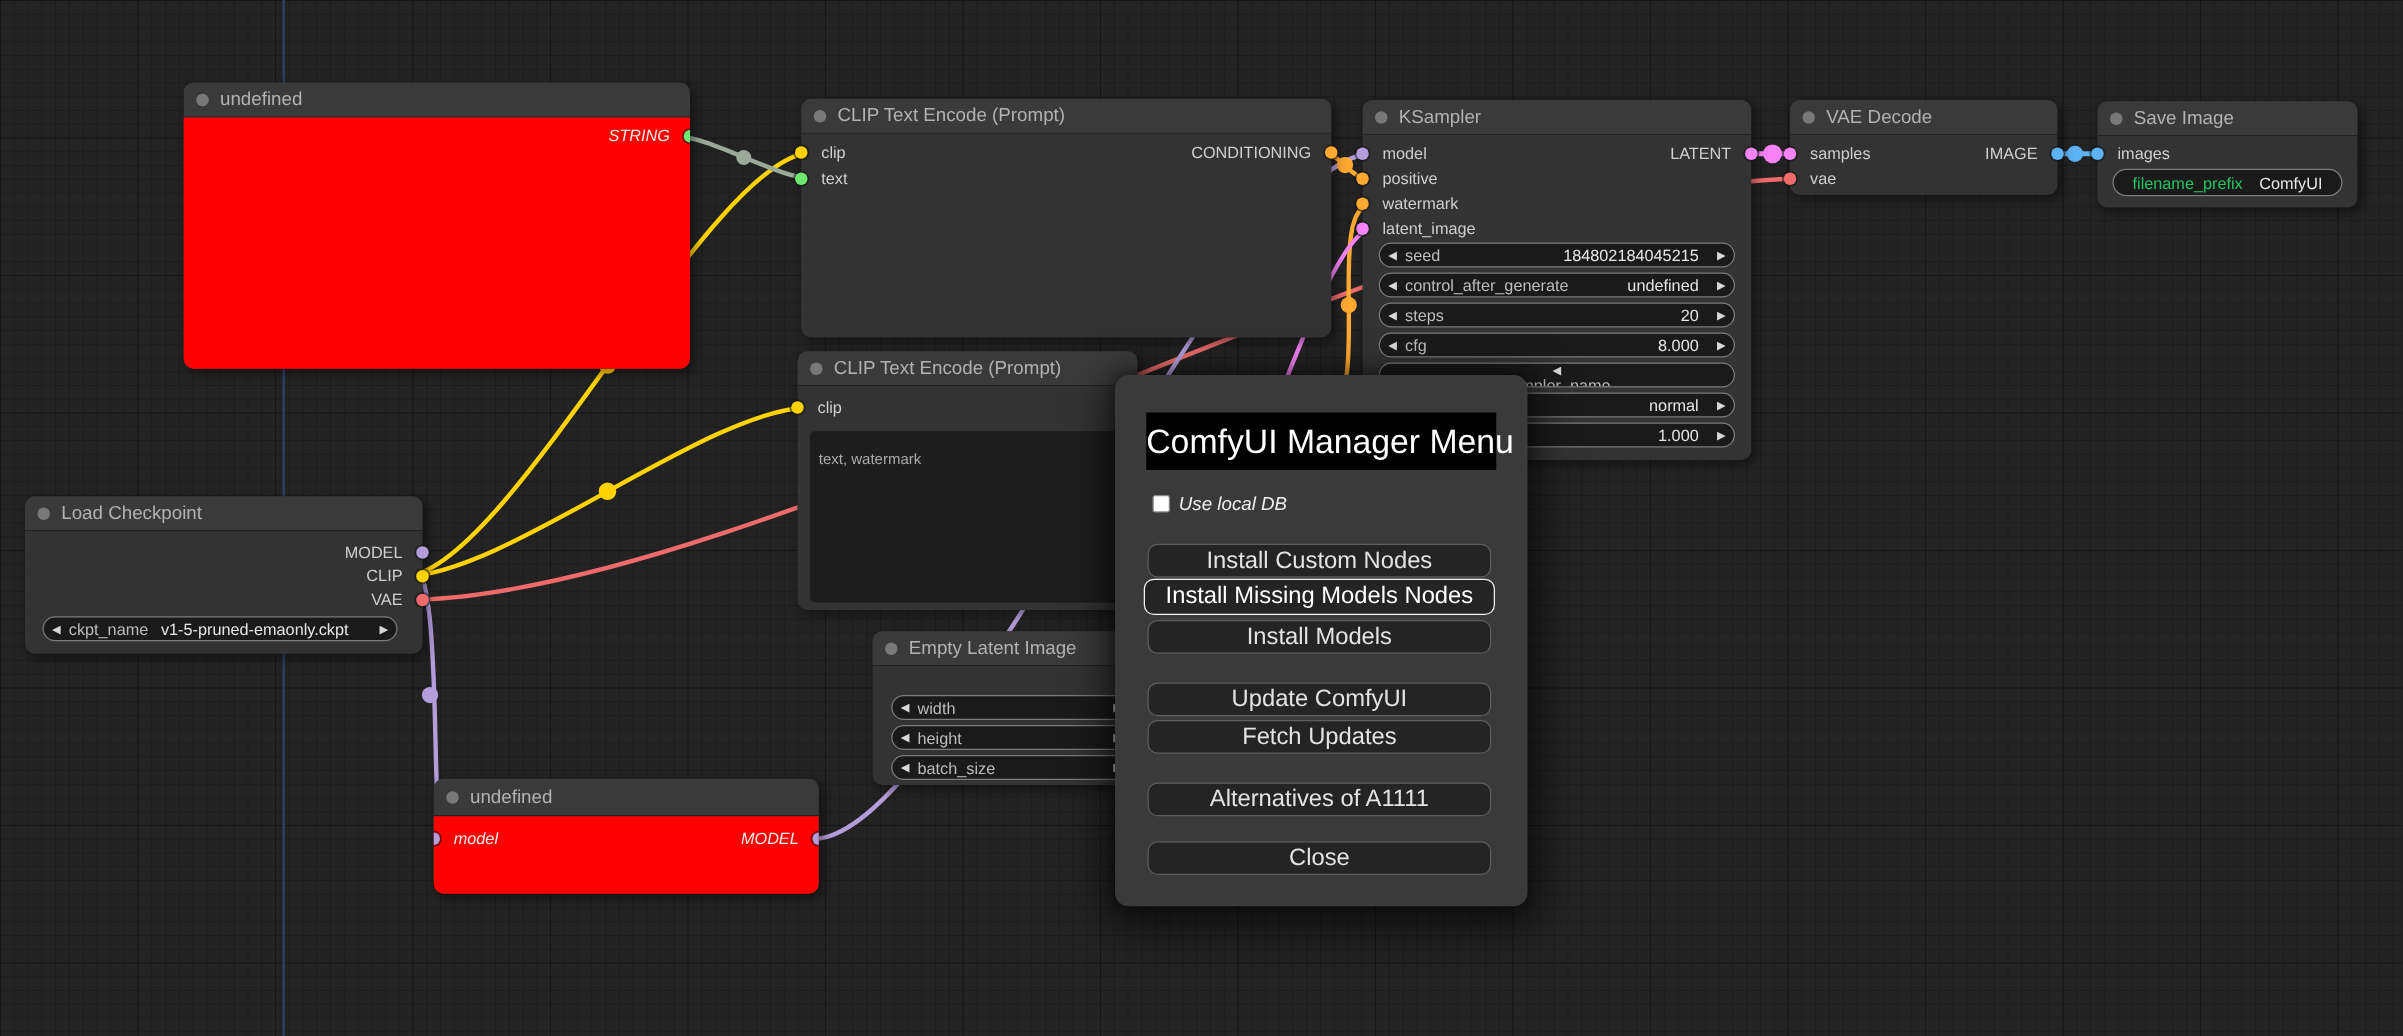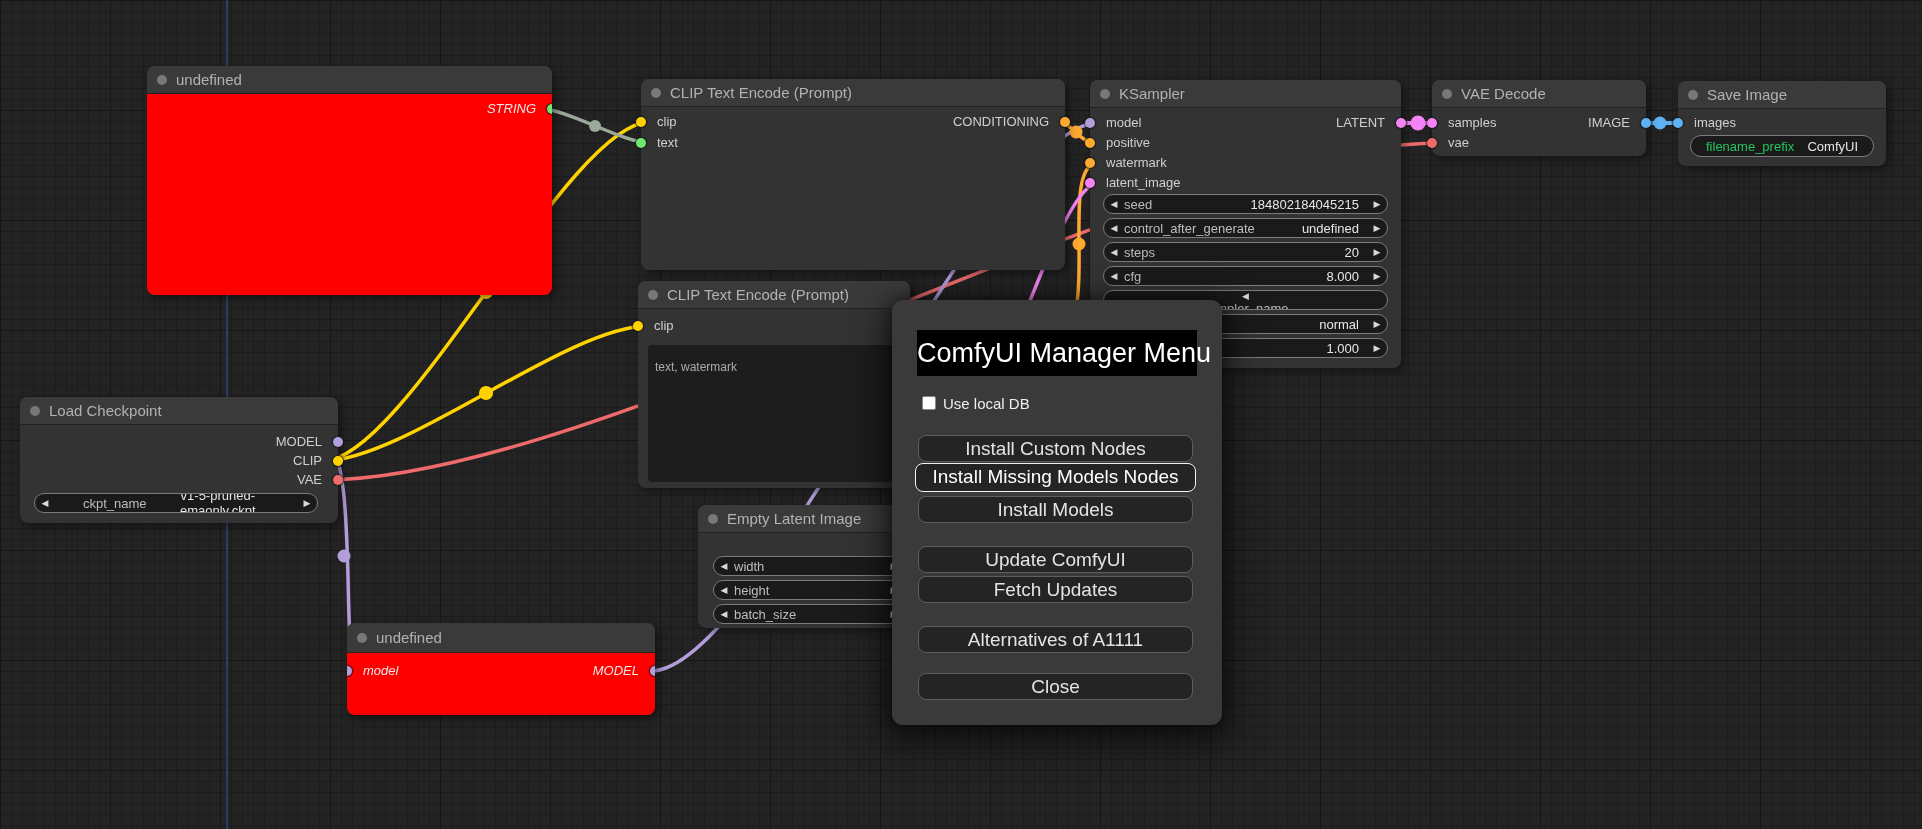--- a/index.html
+++ b/index.html
@@ -62,21 +62,21 @@
                color:#ababab; font-size:12px; padding:15px 7px; }
 
   .dialog { position:absolute; left:892px; top:300px; width:330px; height:425px;
             background:#3a3a3a; border-radius:11px; z-index:10;
             box-shadow:0 10px 34px 8px rgba(0,0,0,.55), 0 0 14px rgba(0,0,0,.45); }
   .dlg-title { position:absolute; left:25px; top:30px; width:280px; height:46px;
                background:#000; color:#fff; font-size:27px; text-align:center;
                line-height:46px; white-space:nowrap; }
   .dlg-check { position:absolute; left:30px; top:96px; width:14px; height:14px;
                background:#fff; border:1px solid #888; border-radius:2px; }
-  .dlg-checklabel { position:absolute; left:51px; top:95px; font-size:15px; color:#efefef; }
+  .dlg-checklabel { position:absolute; left:51px; top:95px; font-size:15px; color:#efefef;font-style:italic; }
   .dlg-btn { position:absolute; left:26px; width:275px; height:27px;
              background:#242424; border:1px solid #5e5e5e; border-radius:8px;
              color:#e3e3e3; font-size:19px; text-align:center; line-height:25px;
              cursor:pointer; white-space:nowrap; }
   .dlg-btn.hl { left:23px; width:281px; height:29px; border:1.5px solid #f2f2f2;
                 color:#ffffff; line-height:26px; }
 </style>
 </head>
 <body>
 
@@ -274,21 +274,21 @@
     <span class="sdot" style="background:#b39ddb"></span>
   </div>
   <div class="slot out" style="top:54px;">
     <span>CLIP</span>
     <span class="sdot" style="background:#ffd200"></span>
   </div>
   <div class="slot out" style="top:73px;">
     <span>VAE</span>
     <span class="sdot" style="background:#ef6b6b"></span>
   </div>
-  <div class="widget" style="left:14px; top:96px; width:284px;gap:28px;">
+  <div class="widget" style="left:14px; top:96px; width:284px;">
     <span class="warr l"></span>
     <span class="wlabel">ckpt_name</span>
     <span class="wvalue center">v1-5-pruned-emaonly.ckpt</span>
     <span class="warr r"></span>
   </div>
 </div>
 
 <div class="node" style="left:698px; top:505px; width:217px; height:123px;">
   <div class="titlebar">
     <div class="tdot"></div>

